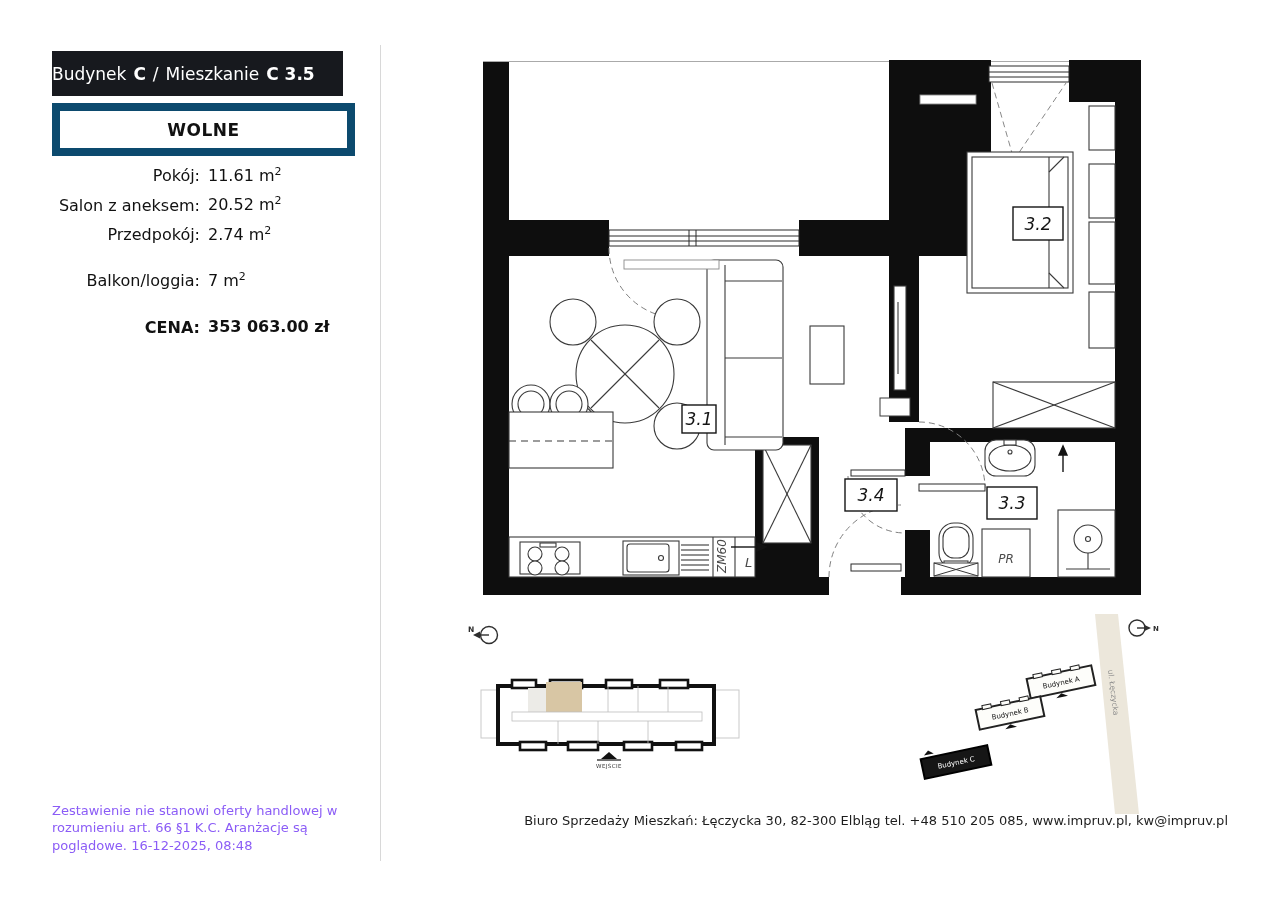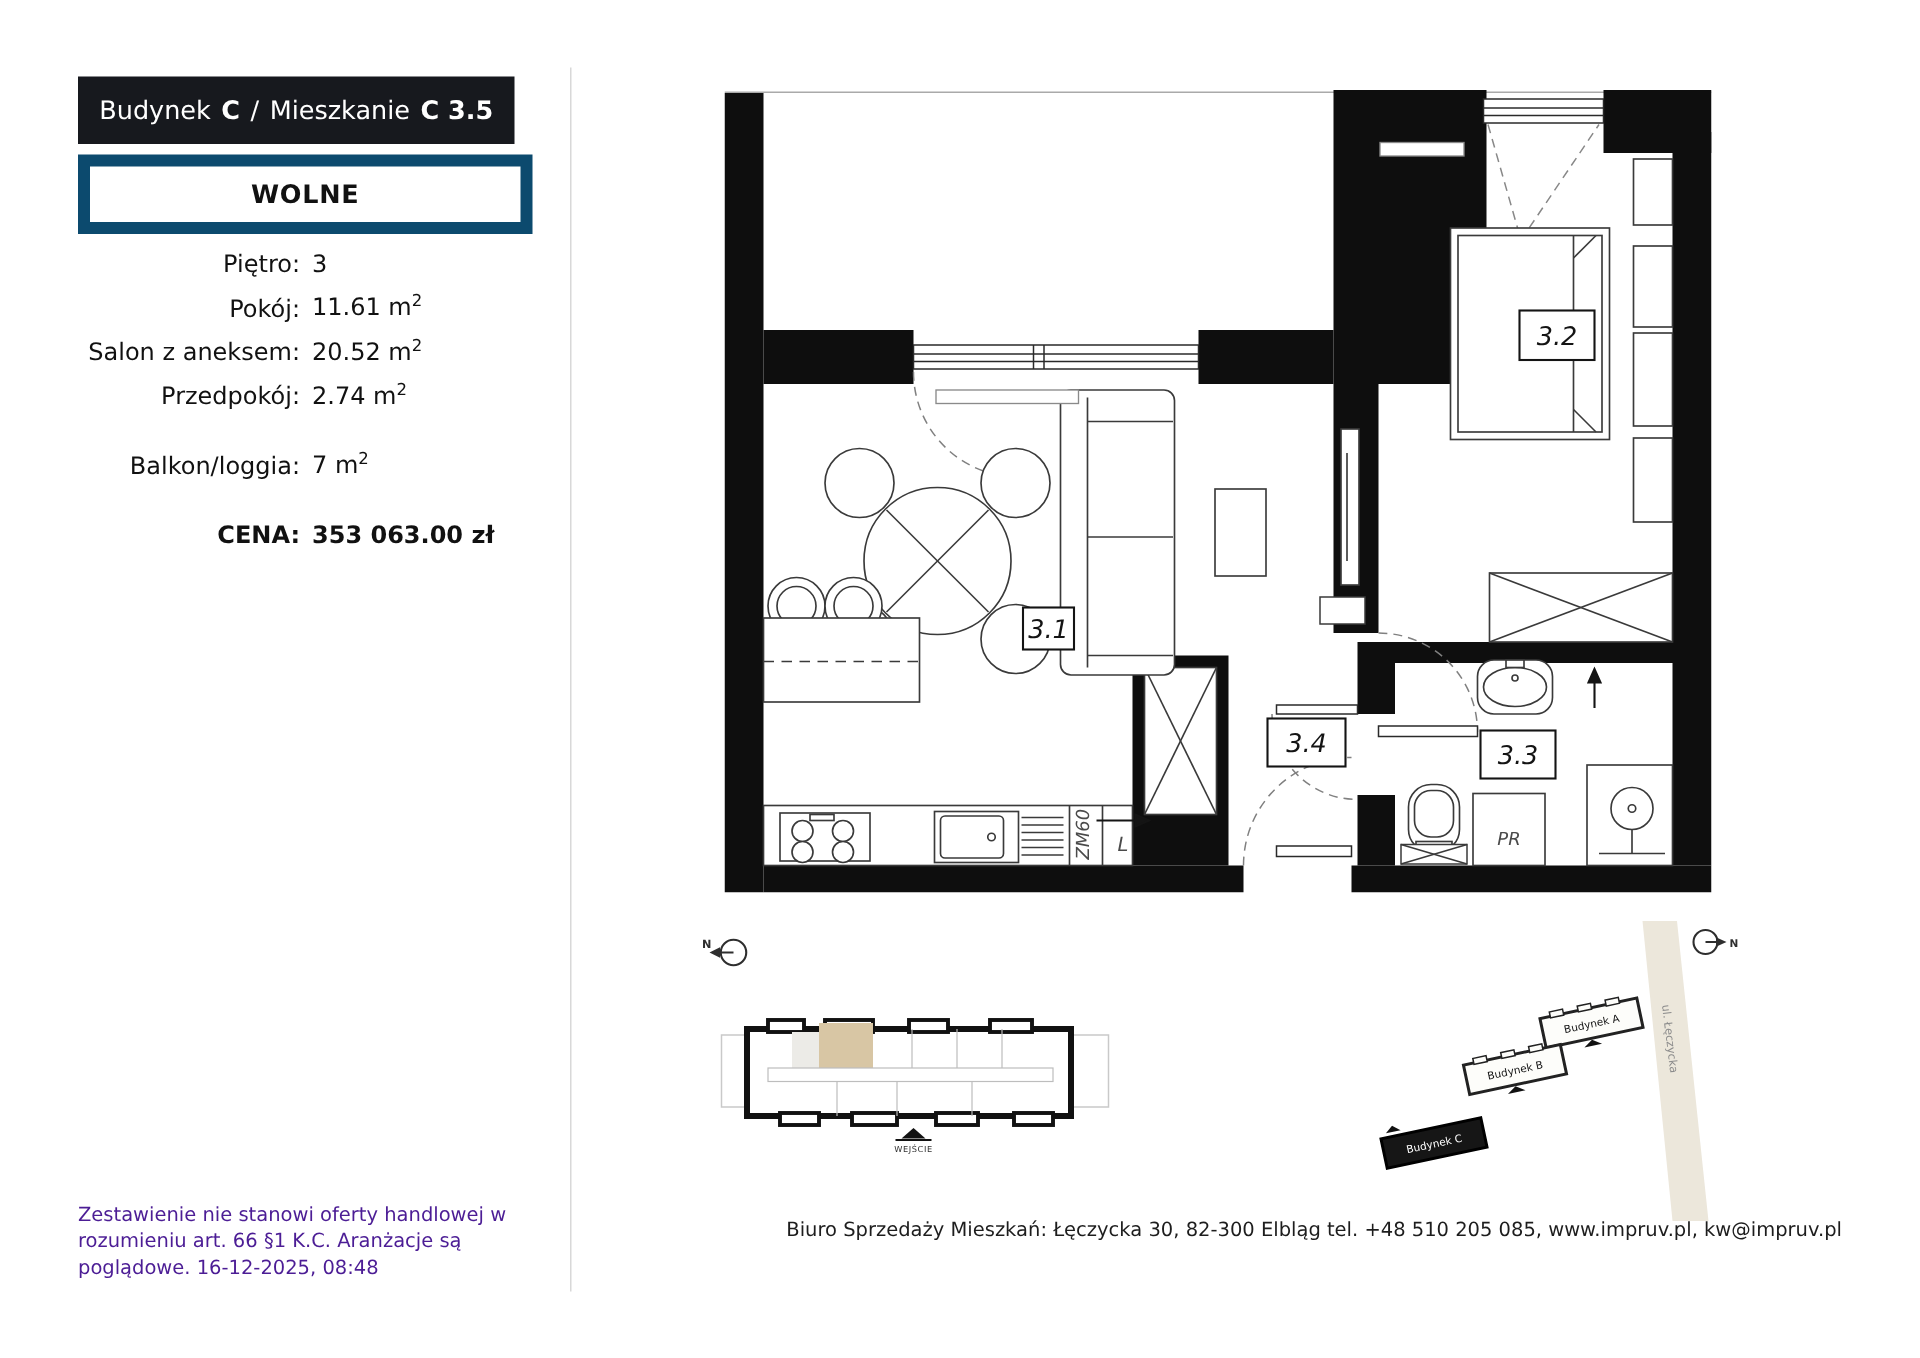--- a/index.html
+++ b/index.html
@@ -2,37 +2,37 @@
 <html><head>
 <meta charset="utf-8">
 <style>
   html,body{margin:0;padding:0;}
   body{
     width:1280px;height:905px;position:relative;background:#ffffff;
     font-family:"DejaVu Sans","Liberation Sans",sans-serif;color:#111;overflow:hidden;
   }
   .header-box{
     position:absolute;left:52px;top:51px;width:291px;height:45px;background:#17191e;
-    color:#fff;display:flex;align-items:center;justify-content:center;gap:7px;font-size:17px;
+    color:#fff;display:flex;align-items:center;gap:7px;font-size:17px;
   }
   .header-box .b{font-weight:bold;}
   .status-box{
     position:absolute;left:52px;top:103px;width:287px;height:37px;border:8px solid #0c4a6e;
     display:flex;align-items:center;justify-content:center;font-weight:bold;font-size:17px;letter-spacing:0.5px;
   }
   .details{position:absolute;left:52px;top:159px;width:312px;}
   .drow{display:flex;align-items:baseline;font-size:16px;line-height:25px;}
   .drow .dlabel{width:148px;text-align:right;margin-right:8px;white-space:nowrap;}
   .drow .dvalue{white-space:nowrap;}
   .drow sup{font-size:11px;}
   .gap{margin-top:17px;}
   .bold{font-weight:bold;}
   .divider{position:absolute;left:380px;top:45px;width:1px;height:816px;background:#d8d8d8;}
   .disclaimer{
-    position:absolute;left:52px;top:802px;width:330px;font-size:13px;color:#4c1d95;line-height:1.33;
+    position:absolute;left:52px;top:802px;width:330px;font-size:13px;color:#8b5cf6;line-height:1.33;
   }
   .footer{
     position:absolute;right:52px;top:813px;font-size:13px;color:#1d1d1d;white-space:nowrap;
   }
   svg{position:absolute;}
   #plan{left:483px;top:60px;}
   #keyplan{left:468px;top:612px;}
   #sitemap{left:915px;top:608px;}
   svg text{font-family:"DejaVu Sans","Liberation Sans",sans-serif;}
   .roomnum{font-size:17px;font-style:italic;fill:#141414;}
@@ -47,24 +47,20 @@
   <span>/</span>
   <span>Mieszkanie</span>
   <span class="b">C 3.5</span>
 </div>
 
 <div class="status-box">
   <span>WOLNE</span>
 </div>
 
 <div class="details">
-  <div class="drow">
-    <span class="dlabel">Piętro:</span>
-    <span class="dvalue"><span>3</span><sup></sup></span>
-  </div>
   <div class="drow">
     <span class="dlabel">Pokój:</span>
     <span class="dvalue"><span>11.61 m</span><sup>2</sup></span>
   </div>
   <div class="drow">
     <span class="dlabel">Salon z aneksem:</span>
     <span class="dvalue"><span>20.52 m</span><sup>2</sup></span>
   </div>
   <div class="drow">
     <span class="dlabel">Przedpokój:</span>

